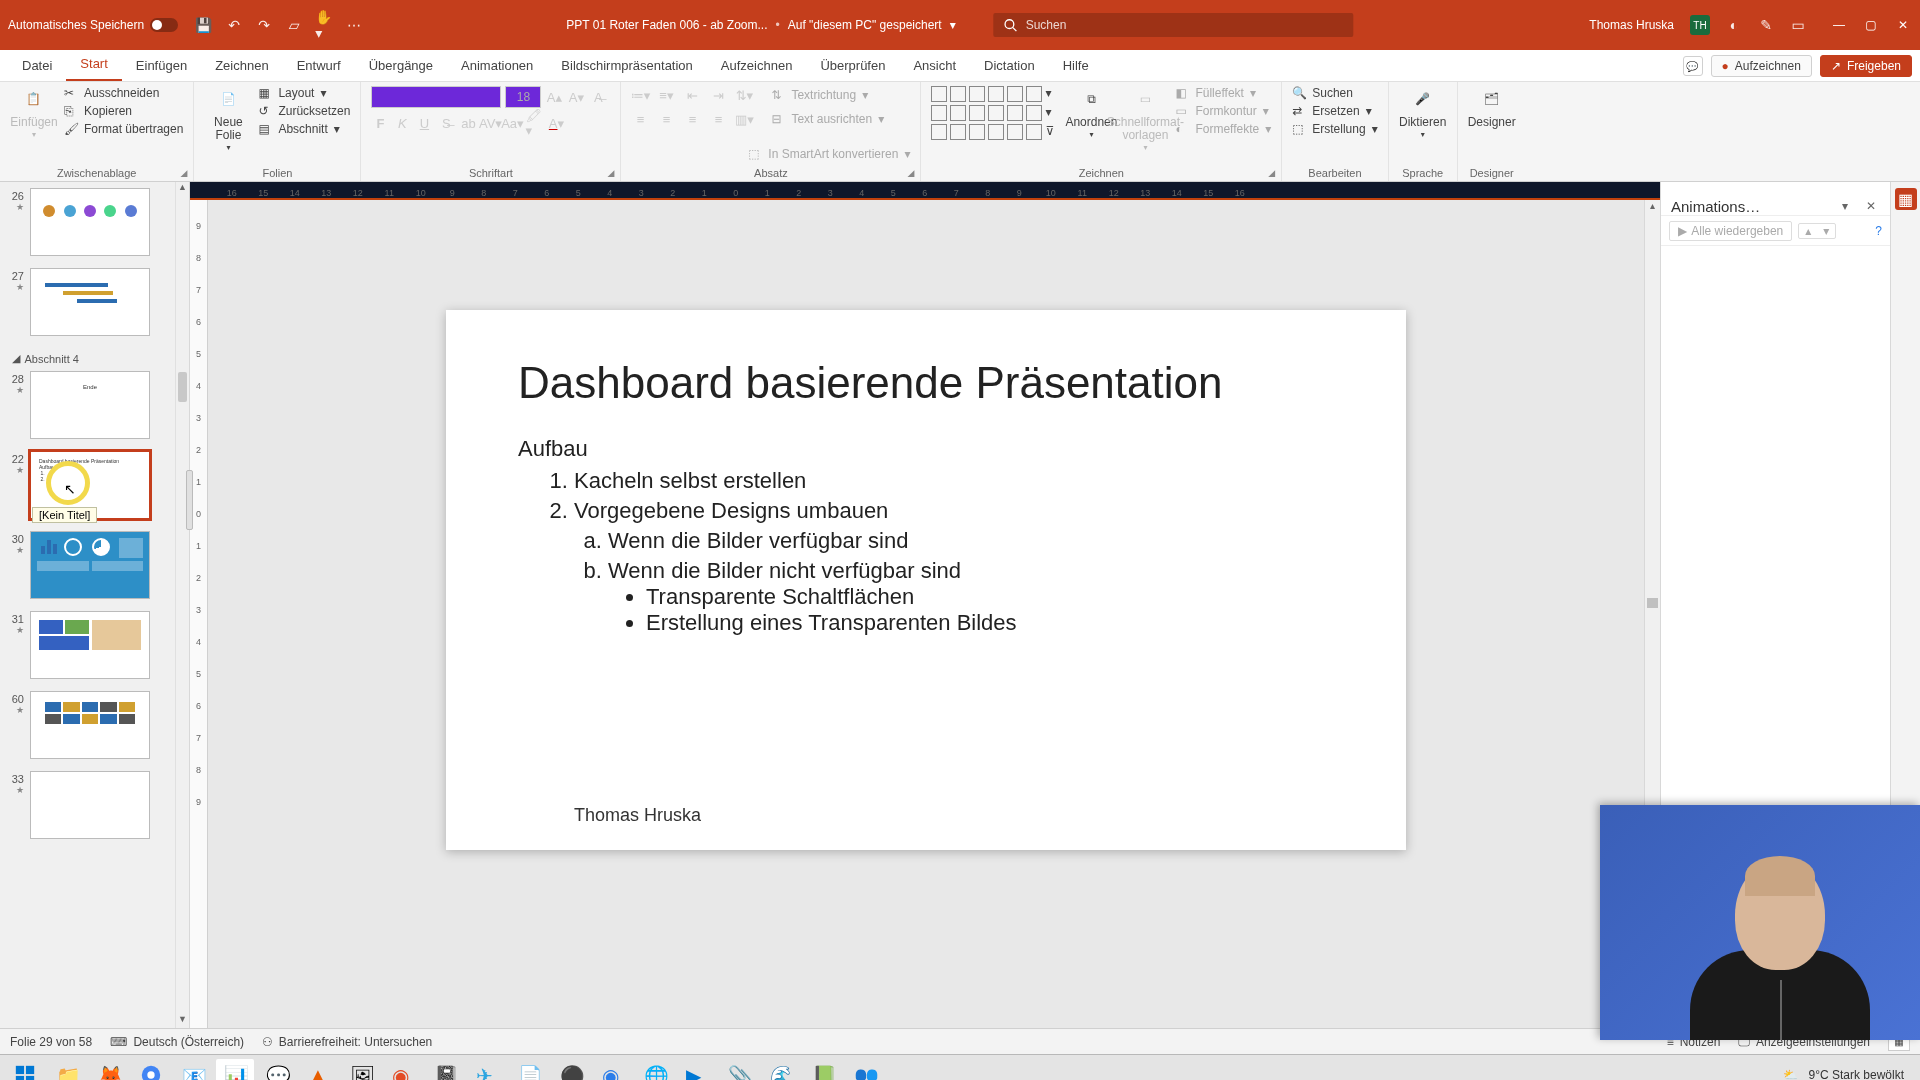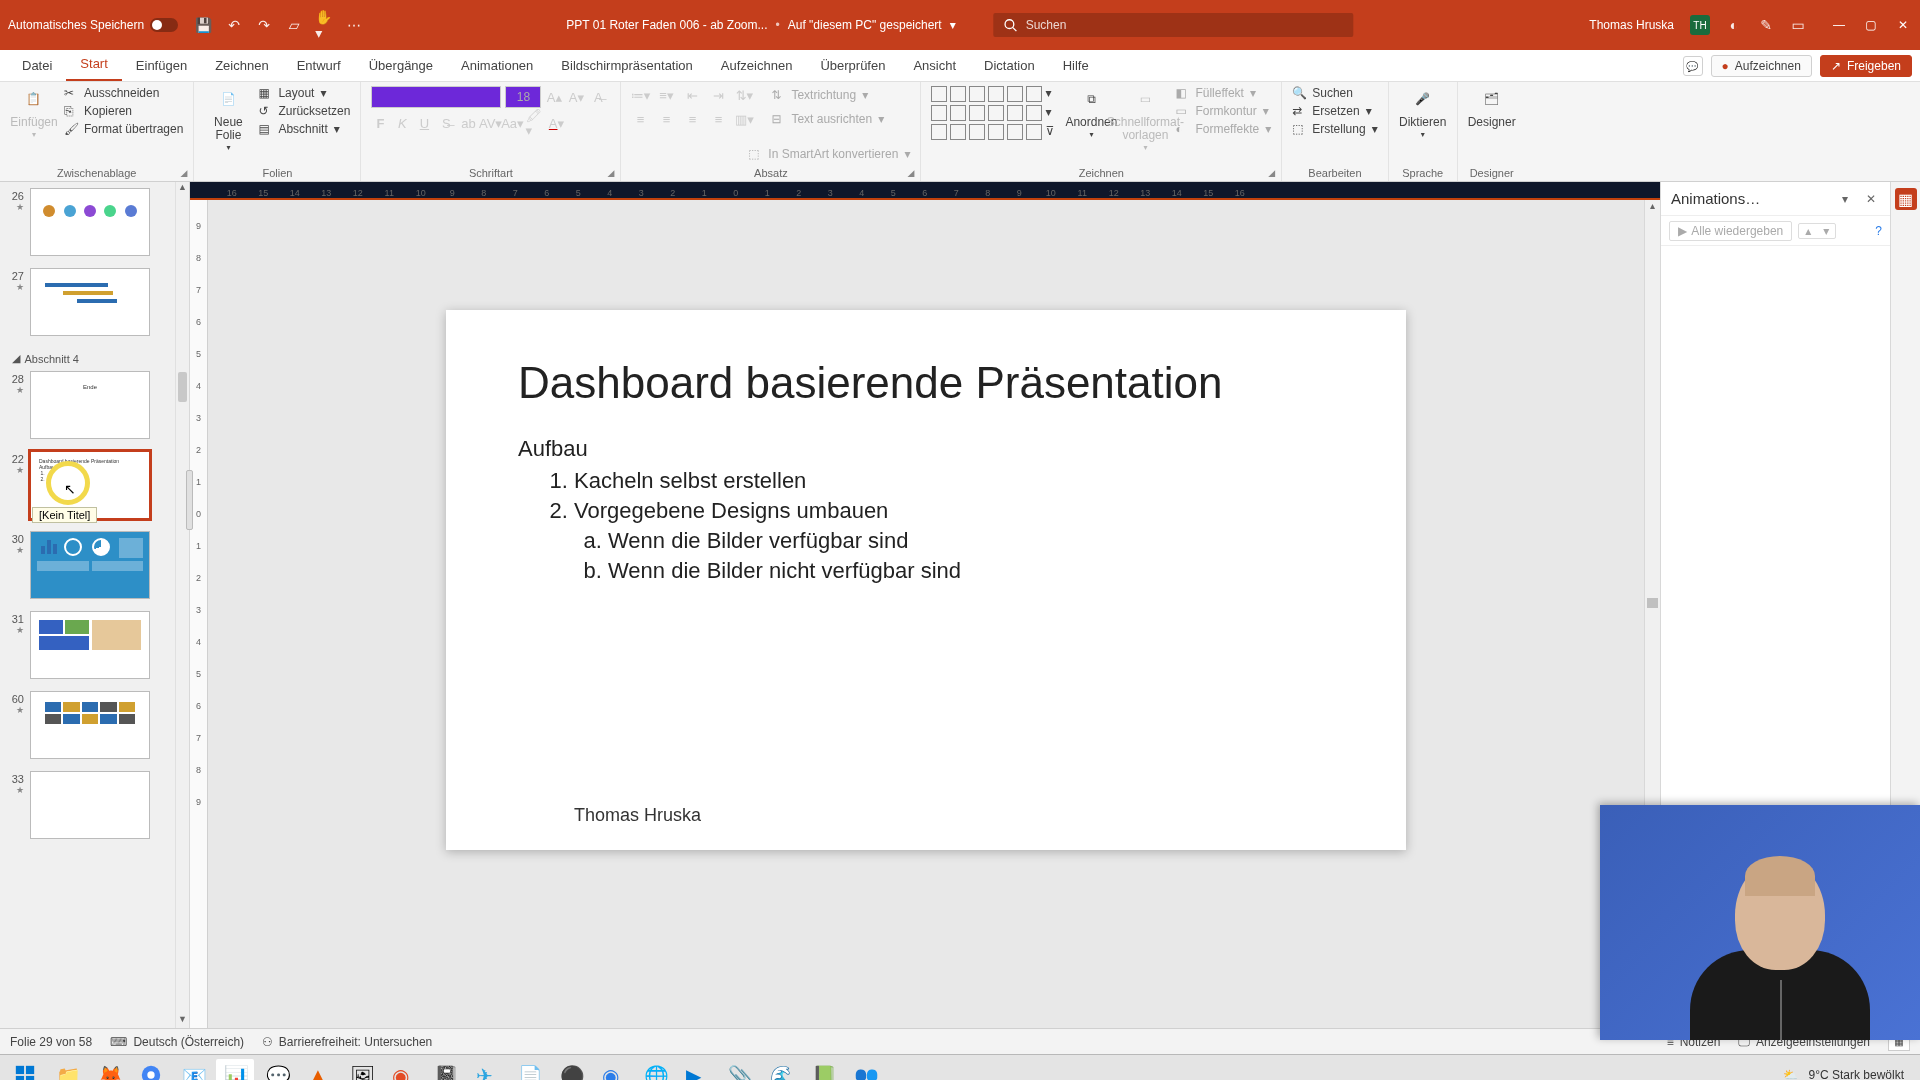--- a/index.html
+++ b/index.html
@@ -80,21 +80,21 @@
   .slide{width:960px;height:540px;background:#fff;box-shadow:0 2px 10px rgba(0,0,0,.25);padding:48px 72px;position:relative;}
   .slide h1{font-size:44px;font-weight:400;color:#222;margin-bottom:28px;}
   .slide .subhead{font-size:22px;color:#222;margin-bottom:6px;}
   .slide ol{list-style:decimal;margin-left:56px;font-size:22px;color:#222;}
   .slide ol>li{margin:4px 0;}
   .slide ol ol{list-style:lower-alpha;margin-left:34px;}
   .slide ul.bullets{list-style:disc;margin-left:38px;}
   .slide .footer-author{position:absolute;bottom:24px;left:128px;font-size:18px;color:#333;}
   
   .anim-pane{width:230px;background:#fff;border-left:1px solid #d8d8d8;display:flex;flex-direction:column;}
-  .anim-head{height:34px;display:flex;align-items:center;padding:0 10px;gap:8px;border-bottom:1px solid #eee;}
+  .anim-head{height:34px;display:flex;align-items:flex-end;padding:0 10px;gap:8px;border-bottom:1px solid #eee;}
   .anim-head .title{font-size:15px;color:#333;flex:1;}
   .anim-head .ctl{width:18px;height:18px;display:flex;align-items:center;justify-content:center;color:#666;font-size:12px;}
   .anim-toolbar{height:30px;display:flex;align-items:center;padding:0 8px;gap:6px;font-size:12px;color:#aaa;border-bottom:1px solid #eee;}
   .anim-play{border:1px solid #ddd;padding:2px 8px;border-radius:2px;display:flex;align-items:center;gap:4px;}
   .anim-nav{display:flex;border:1px solid #ddd;border-radius:2px;}
   .anim-nav .nv{width:18px;text-align:center;}
   .side-tabs{width:30px;background:#f3f3f3;border-left:1px solid #d8d8d8;display:flex;flex-direction:column;align-items:center;padding-top:6px;gap:6px;}
   .side-tab{width:22px;height:22px;border-radius:3px;display:flex;align-items:center;justify-content:center;}
   .side-tab.active{background:#c43e1c;color:#fff;}
   
@@ -546,20 +546,24 @@
       <div class="slide-area">
         <div class="slide">
           <h1>Dashboard basierende Präsentation</h1>
           <div class="subhead">Aufbau</div>
           <ol>
             <li>Kacheln selbst erstellen</li>
             <li><span>Vorgegebene Designs umbauen</span>
               <ol>
                 <li>Wenn  die Bilder verfügbar sind</li>
                 <li><span>Wenn die Bilder nicht verfügbar sind</span>
+                  <ul class="bullets">
+                    <li>Transparente Schaltflächen</li>
+                    <li>Erstellung eines Transparenten Bildes</li>
+                  </ul>
                 </li>
               </ol>
             </li>
           </ol>
           <div class="footer-author">Thomas Hruska</div>
         </div>
       </div>
       <div class="editor-scroll-v">
         <div class="arrow">▴</div>
         <div class="track">

